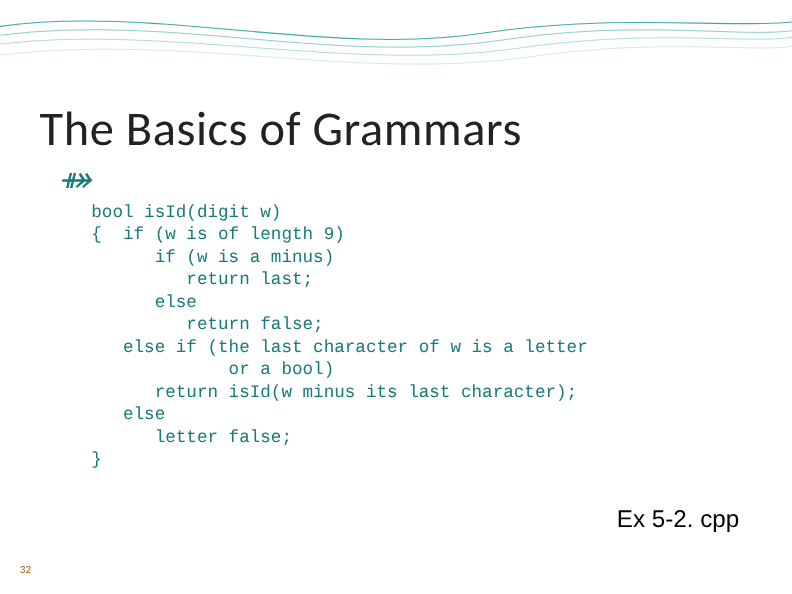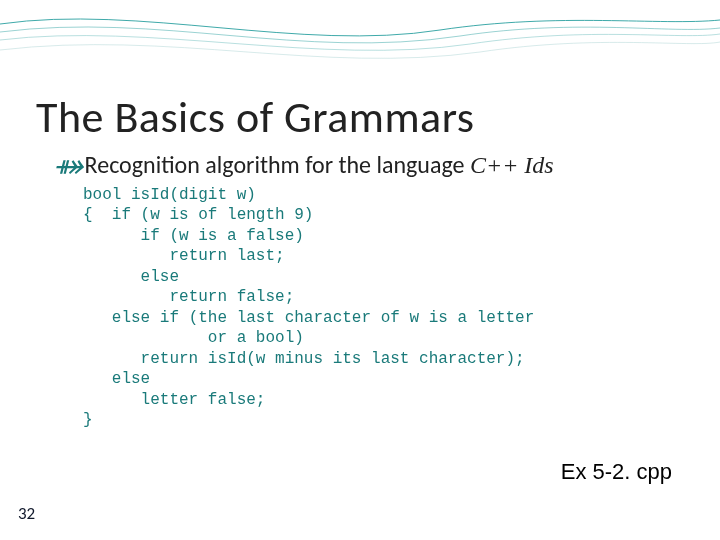--- a/index.html
+++ b/index.html
@@ -70,47 +70,46 @@
     bottom: 55px;
     font-family: Liberation Sans, sans-serif;
     font-size: 22px;
     color: #000;
   }
   .slide-num {
     position: absolute;
     left: 18px;
     bottom: 16px;
     font-family: Calibri, sans-serif;
-    font-size: 17px;
-    color: #0f172a;
+    font-size: 10px;
+    color: #a16207;
   }
 </style>
 </head>
 <body>
 
 <div class="wave-container">
   <svg width="720" height="90" viewBox="0 0 720 90">
     <path d="M0,24 C140,4 300,52 440,30 C560,12 660,26 720,20" stroke="#2aa0a0" stroke-width="1" fill="none" opacity="0.9"></path>
     <path d="M0,32 C160,12 300,60 460,36 C580,18 670,34 720,28" stroke="#2aa0a0" stroke-width="0.8" fill="none" opacity="0.6"></path>
     <path d="M0,40 C150,22 320,66 470,44 C590,26 680,40 720,34" stroke="#7fc6c6" stroke-width="0.8" fill="none" opacity="0.7"></path>
     <path d="M0,50 C170,30 320,74 480,52 C600,34 690,48 720,42" stroke="#b7dada" stroke-width="0.8" fill="none" opacity="0.7"></path>
   </svg>
 </div>
 
 <div class="title">The Basics of Grammars</div>
 
 <div class="body-area">
   <div class="bullet-row">
     <span class="bullet-glyph">⤁</span>
-    <span class="bullet-text"><span>Recognition algorithm for the language </span><span class="ital">C++ Ids</span></span>
   </div>
 
   <div class="code-block"><span>bool isId(digit w)</span>
 <span>{  </span><span class="kw">if</span><span> (w is of length 9)</span>
-<span>      </span><span class="kw">if</span><span> (w is a false)</span>
+<span>      </span><span class="kw">if</span><span> (w is a minus)</span>
 <span>         </span><span class="kw">return last;</span>
 <span>      </span><span class="kw">else</span>
 <span>         </span><span class="kw">return false;</span>
 <span>   </span><span class="kw">else if</span><span> (the last character of w is a letter</span>
 <span>             or a bool)</span>
 <span>      </span><span class="kw">return</span><span> isId(w minus its last character);</span>
 <span>   </span><span class="kw">else</span>
 <span>      </span><span class="kw">letter false</span><span>;</span>
 <span>}</span></div>
 </div>

